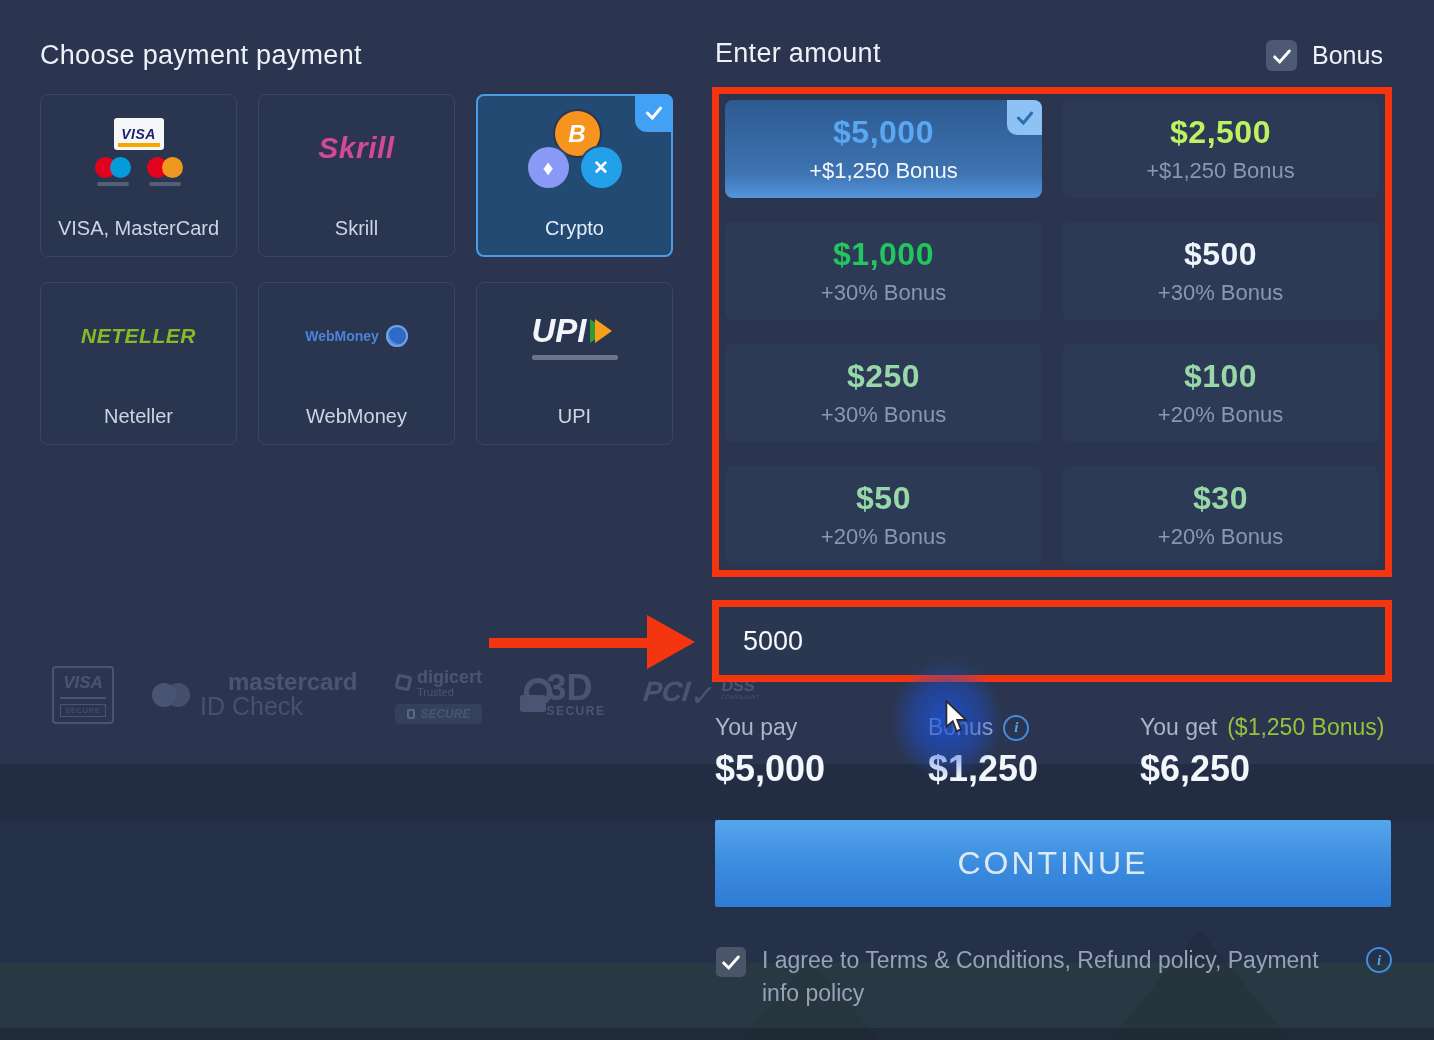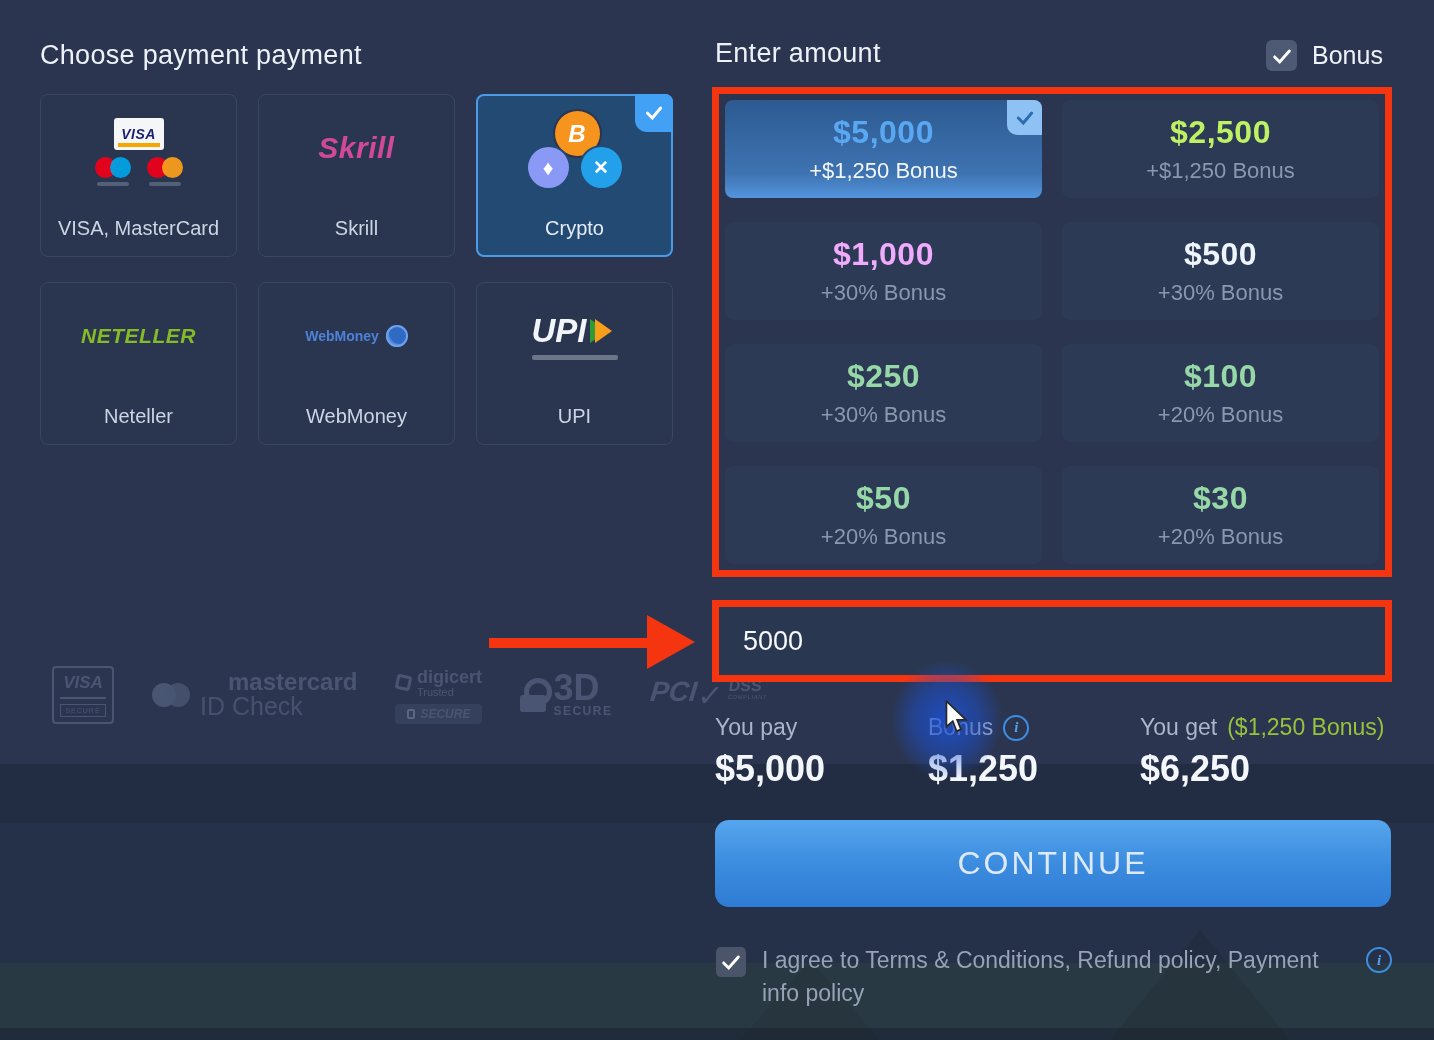--- a/index.html
+++ b/index.html
@@ -86,21 +86,21 @@
   .mc-badge .t1 { font-size:24px; font-weight:bold; line-height:22px;margin-left:28px; }
   .mc-badge .t2 { font-size:25px; line-height:26px; opacity:.9; }
   .dc-badge { display:flex; flex-direction:column; align-items:center; }
   .dc-top { display:flex; align-items:center; gap:6px; }
   .dc-dia { width:15px; height:15px; border:3px solid #677694; transform:rotate(12deg); border-radius:3px; }
   .dc-name { font-size:18px; font-weight:bold; }
   .dc-trusted { font-size:11px; align-self:flex-end; margin-top:-2px; }
   .dc-pill { margin-top:6px; background:rgba(103,118,148,.35); border-radius:4px; padding:3px 12px;
     font-size:12px; font-style:italic; font-weight:bold; display:flex; align-items:center; gap:5px; }
   .dc-pill i { width:8px; height:10px; border:2px solid #8b97b0; border-radius:2px; display:inline-block; }
-  .td-badge { display:flex; align-items:center; gap:7px; }
+  .td-badge { display:flex; align-items:center; }
   .td-lock { width:26px; height:34px; position:relative; }
   .td-lock::before { content:""; position:absolute; top:0; left:4px; width:18px; height:18px; border:5px solid #677694; border-radius:50%; }
   .td-lock::after { content:""; position:absolute; bottom:0; left:0; width:26px; height:17px; background:#677694; border-radius:3px; }
   .td-txt .td-big { font-size:36px; font-weight:bold; line-height:32px; }
   .td-txt .td-small { font-size:12px; font-weight:bold; letter-spacing:1.5px; }
   .pci-badge { display:flex; align-items:flex-start; gap:5px; transform:skewX(-6deg); }
   .pci-main { font-size:28px; font-weight:bold; font-style:italic; line-height:28px; }
   .pci-chk { font-size:30px; margin-left:-4px; }
   .pci-right .pci-dss { font-size:16px; font-weight:bold; line-height:16px; }
   .pci-right .pci-comp { font-size:6px; letter-spacing:.5px; }
@@ -137,21 +137,21 @@
   #sum-pay { left:715px; } #sum-bonus { left:928px; } #sum-get { left:1140px; }
   .sum-label { font-size:23px; color:#a9b5c9; display:flex; align-items:center; gap:10px; white-space:nowrap; }
   .sum-value { font-size:36px; font-weight:bold; color:#f3f6fa; margin-top:7px; }
   .green-note { color:#97c23c; }
   .info-icon { width:26px; height:26px; border-radius:50%; border:2px solid #3e8ee0; color:#55a2ec;
     font-size:15px; font-weight:bold; font-style:italic; display:flex; align-items:center; justify-content:center;
     font-family:"Liberation Serif", serif; cursor:pointer; }
 
   
   .continue-btn { position:absolute; left:715px; top:820px; width:676px; height:87px; z-index:2;
-    border-radius:14px; background:linear-gradient(180deg,#55a5ee 0%,#3a8ade 55%,#2e7cd4 100%);
+    border-radius:2px; background:linear-gradient(180deg,#55a5ee 0%,#3a8ade 55%,#2e7cd4 100%);
     color:#dde9f5; font-size:32px; letter-spacing:3px; display:flex; align-items:center; justify-content:center;
     cursor:pointer; border:none; }
 
   
   .agree-row { position:absolute; left:716px; top:944px; width:676px; z-index:2; }
   .agree-box { position:absolute; left:0; top:3px; width:30px; height:30px; border-radius:5px; background:#4b5569;
     display:flex; align-items:center; justify-content:center; cursor:pointer; }
   .agree-text { margin-left:46px; margin-right:72px; font-size:23px; line-height:33px; color:#97a2b6; }
   .agree-info { position:absolute; right:0; top:3px; }
 
@@ -331,21 +331,21 @@
       </div>
     </div>
 
     <div class="amount-btn">
       <div class="amount-value" style="color: #bef264;">$2,500</div>
       <div class="amount-bonus">+$1,250 Bonus</div>
 
     </div>
 
     <div class="amount-btn">
-      <div class="amount-value" style="color: #f0abfc;">$1,000</div>
+      <div class="amount-value" style="color: #22c55e;">$1,000</div>
       <div class="amount-bonus">+30% Bonus</div>
 
     </div>
 
     <div class="amount-btn">
       <div class="amount-value" style="color: rgb(238, 244, 251);">$500</div>
       <div class="amount-bonus">+30% Bonus</div>
 
     </div>
 

